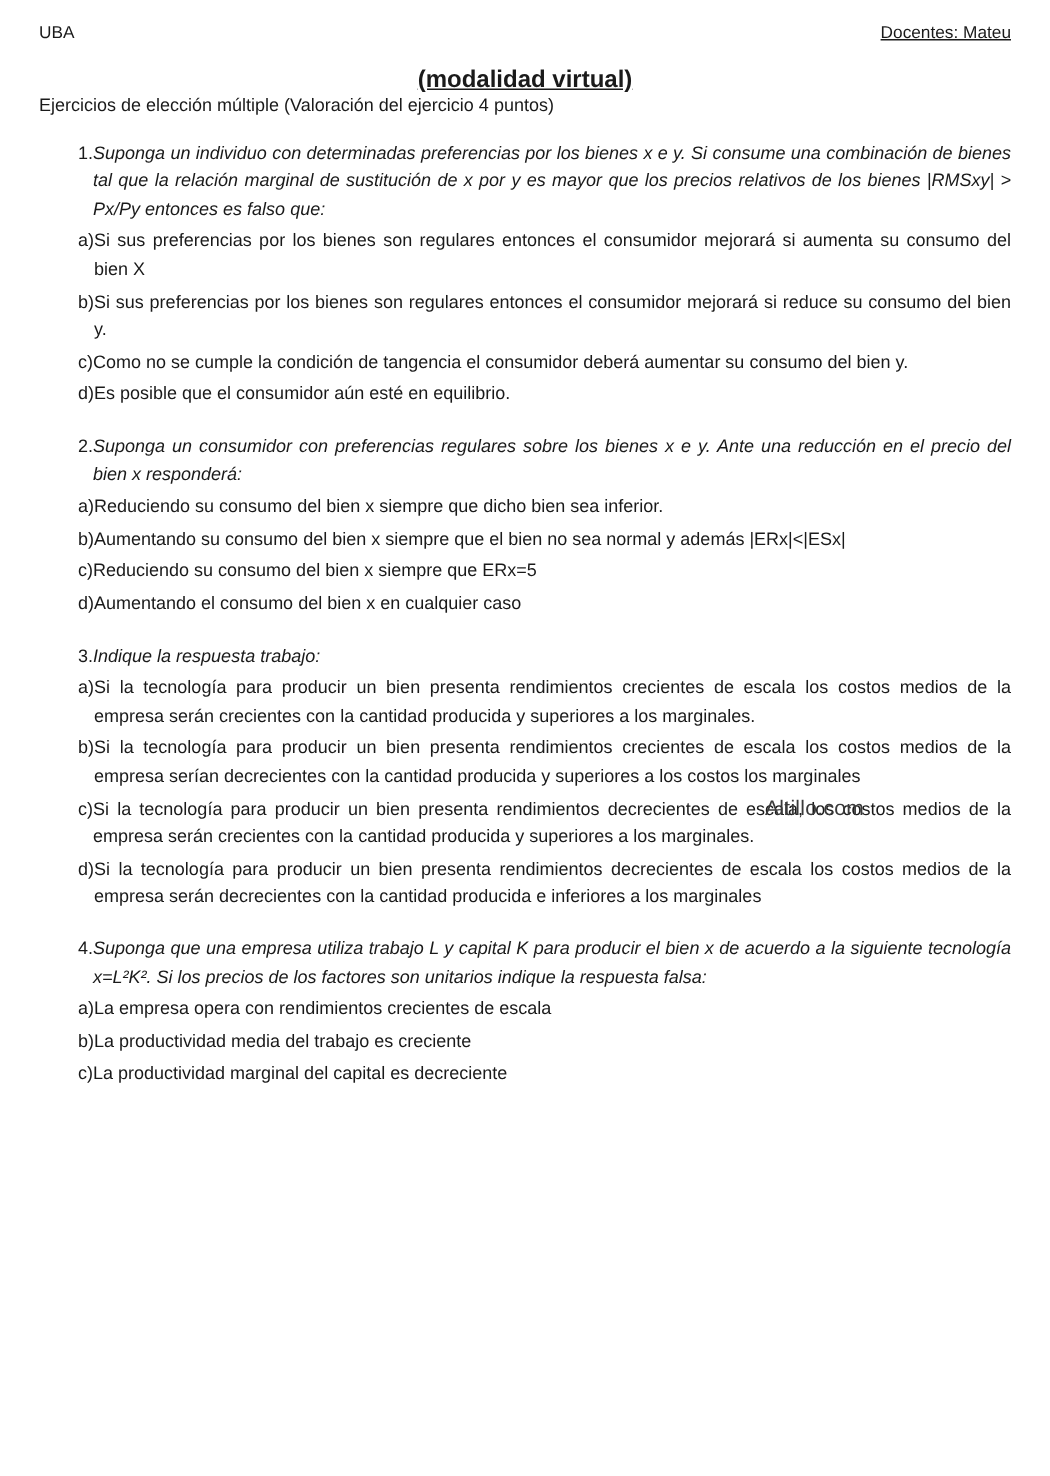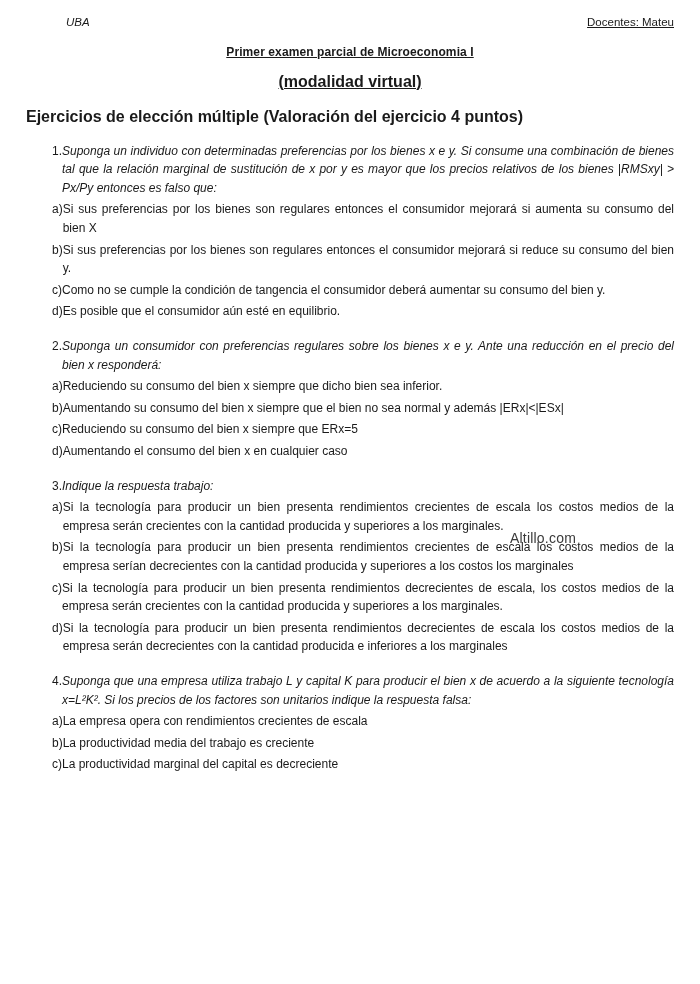--- a/index.html
+++ b/index.html
@@ -29,22 +29,20 @@
     font-size: 11.5px;
     line-height: 1.45;
   }
   .header-left {
     text-align: left;
     white-space: pre-line;
   }
   .header-center {
     text-align: center;
     flex: 0 0 auto;
-    margin-left: 40px;
-    font-style: italic;
   }
   .header-right {
     text-align: left;
     text-decoration: underline;
   }
   .title-block {
     margin-top: 14px;
     text-align: center;
   }
   .title-main {
@@ -53,23 +51,22 @@
     text-decoration: underline;
     letter-spacing: 0.1px;
   }
   .title-sub {
     font-size: 16px;
     font-weight: bold;
     text-decoration: underline;
     margin-top: 14px;
   }
   .section-heading {
-    margin-top: 17px;
-    font-size: 16px;
-    font-weight: bold;
+    font-size: 12px;
+    font-weight: normal;
   }
   .q-block {
     margin-top: 16px;
   }
   .q-stem {
     display: flex;
     align-items: flex-start;
     font-size: 12px;
     line-height: 1.55;
     text-align: justify;
@@ -115,21 +112,20 @@
 <body>
 
 <div class="page">
 
   <div class="header-row">
     <div class="header-center">UBA</div>
     <div class="header-right">Docentes: Mateu</div>
   </div>
 
   <div class="title-block">
-    <div class="title-main">Primer examen parcial de Microeconomia I</div>
     <div class="title-sub">(modalidad virtual)</div>
   </div>
 
   <div class="section-heading">Ejercicios de elección múltiple (Valoración del ejercicio 4 puntos)</div>
 
   <div class="q-block">
     <div class="q-stem">
       <div class="q-num">1.</div>
       <div class="q-text">Suponga un individuo con determinadas preferencias por los bienes x e y. Si consume una combinación de bienes tal que la relación marginal de sustitución de x por y es mayor que los precios relativos de los bienes |RMSxy| &gt; Px/Py entonces es falso que:</div>
     </div>

